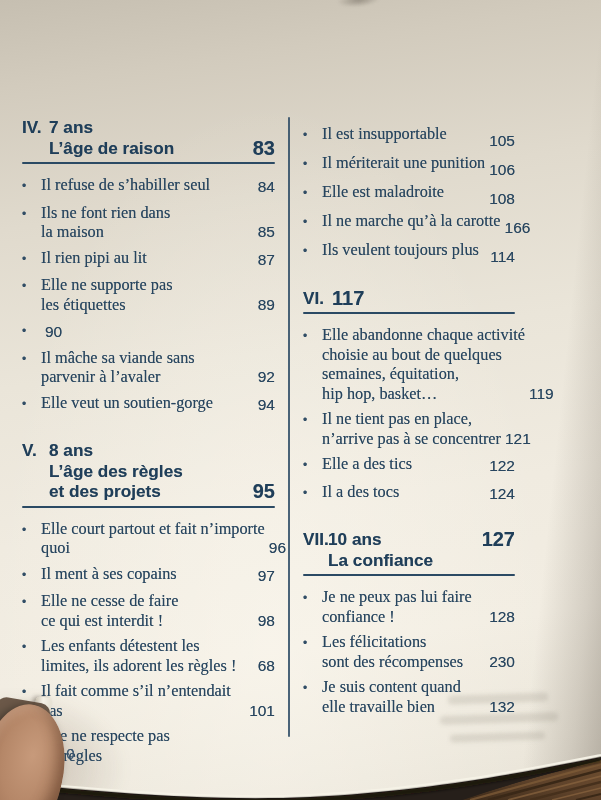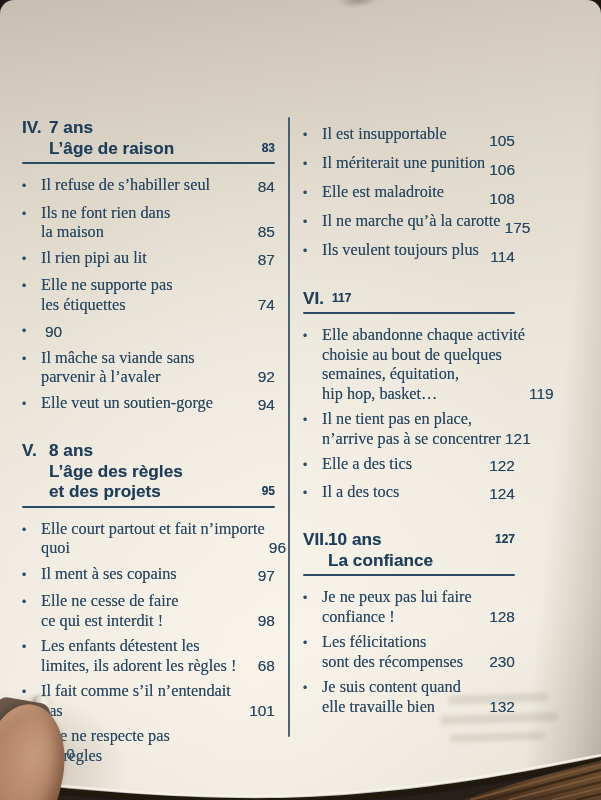--- a/index.html
+++ b/index.html
@@ -4,21 +4,20 @@
 <style>
   html,body{margin:0;padding:0;background:#1c1815;}
   .photo{position:relative;width:601px;height:800px;overflow:hidden;
          font-family:"Liberation Sans",sans-serif;}
   
   .page{position:absolute;inset:0;
     background:
       radial-gradient(ellipse at 45% 82%, rgba(255,252,244,.45), rgba(255,252,244,0) 60%),
       linear-gradient(96deg, rgba(94,84,72,0) 0%, rgba(94,84,72,0) 88%, rgba(94,84,72,.20) 95%, rgba(94,84,72,.38) 100%),
       linear-gradient(172deg,#c6bfb1 0%,#d2cbbd 10%,#e0dacd 26%,#eae5d9 44%,#f0ebe0 62%,#f2ede2 78%,#ece7db 92%,#e7e2d6 100%);
-    border-radius: 14px;
   }
   .corner-shade{position:absolute;left:-30px;top:690px;width:160px;height:130px;
     background:radial-gradient(ellipse at 30% 60%, rgba(90,66,48,.28), rgba(90,66,48,0) 70%);
     filter:blur(4px);}
   .top-mark{position:absolute;left:337px;top:-3px;width:44px;height:10px;
     background:radial-gradient(ellipse at 50% 30%, rgba(78,70,60,.42), rgba(78,70,60,0) 70%);
     transform:rotate(-6deg);filter:blur(1px);}
   .smudge{position:absolute;background:rgba(107,99,84,.16);filter:blur(2px);border-radius:4px;}
   .sm1{left:448px;top:694px;width:100px;height:9px;transform:rotate(-2deg);}
   .sm2{left:440px;top:714px;width:118px;height:9px;transform:rotate(-2deg);}
@@ -30,21 +29,21 @@
   #col-left{left:22px;top:117px;width:253px;}
   #col-right{left:303px;top:124px;width:212px;}
   .divider{position:absolute;left:288px;top:117px;width:2px;height:620px;
            background:var(--rule);opacity:.85;border-radius:1px;}
   .section{margin-top:26px;}
   #col-left .section:first-child{margin-top:0;}
   .heading{display:flex;font-weight:bold;font-size:17.2px;line-height:20.5px;color:var(--ink-h);}
   .numeral{width:27px;flex:none;}
   #col-right .numeral{width:25px;}
   .title{flex:1;white-space:pre;}
-  .hnum{align-self:flex-end;font-size:12px;margin-left:4px;}
+  .hnum{align-self:flex-end;font-size:20px;margin-left:4px;}
   .hnum.first{align-self:flex-start;}
   .rule{height:2px;background:var(--rule);margin:4px 0 11px;border-radius:1px;}
   .entry{display:flex;margin-bottom:6px;}
   .bullet{width:19px;flex:none;font-size:12px;padding-top:2px;opacity:.95;}
   .entry-text{flex:1;white-space:pre;font-family:Liberation Serif, serif;}
   .entry-num{margin-left:4px;align-self:flex-end;font-size:15.5px;text-align:right;}
   .lead .entry{margin-bottom:7.5px;}
   .lead .entry-num{transform:translateY(5px);}
   .footer-num{position:absolute;left:56px;top:745px;font-size:15px;letter-spacing:2px;
               color:#3b566f;text-shadow:0 0 .5px rgba(59,86,111,.5);}
@@ -98,21 +97,21 @@
             </div>
             <div class="entry">
               <span class="bullet">•</span>
               <div class="entry-text">Il rien pipi au lit</div>
               <div class="entry-num">87</div>
             </div>
             <div class="entry">
               <span class="bullet">•</span>
               <div class="entry-text">Elle ne supporte pas
 les étiquettes</div>
-              <div class="entry-num">74</div>
+              <div class="entry-num">89</div>
             </div>
             <div class="entry">
               <span class="bullet">•</span>
               <div class="entry-num">90</div>
             </div>
             <div class="entry">
               <span class="bullet">•</span>
               <div class="entry-text">Il mâche sa viande sans
 parvenir à l’avaler</div>
               <div class="entry-num">92</div>
@@ -184,21 +183,21 @@
             <div class="entry-num">106</div>
           </div>
           <div class="entry">
             <span class="bullet">•</span>
             <div class="entry-text">Elle est maladroite</div>
             <div class="entry-num">108</div>
           </div>
           <div class="entry">
             <span class="bullet">•</span>
             <div class="entry-text">Il ne marche qu’à la carotte</div>
-            <div class="entry-num">175</div>
+            <div class="entry-num">166</div>
           </div>
           <div class="entry">
             <span class="bullet">•</span>
             <div class="entry-text">Ils veulent toujours plus</div>
             <div class="entry-num">114</div>
           </div>
         </div>
         <div class="section">
           <div class="heading">
             <span class="numeral">VI.</span>

